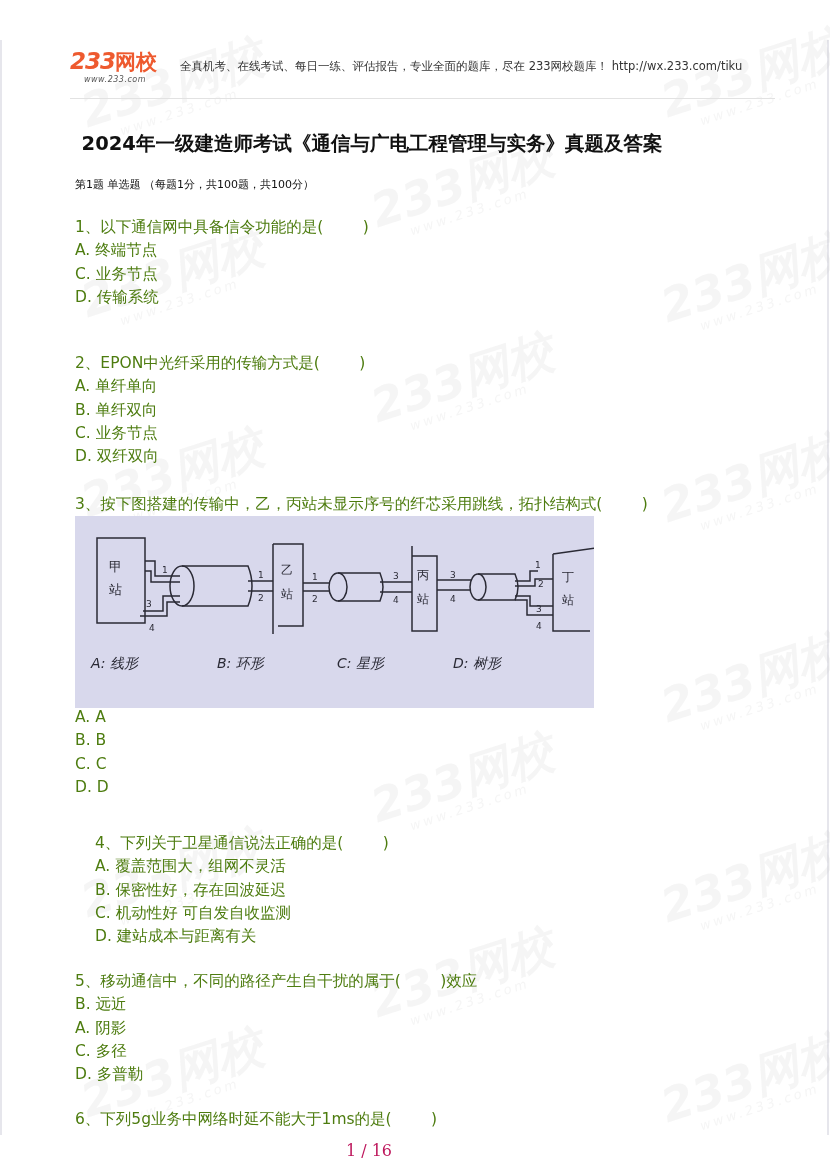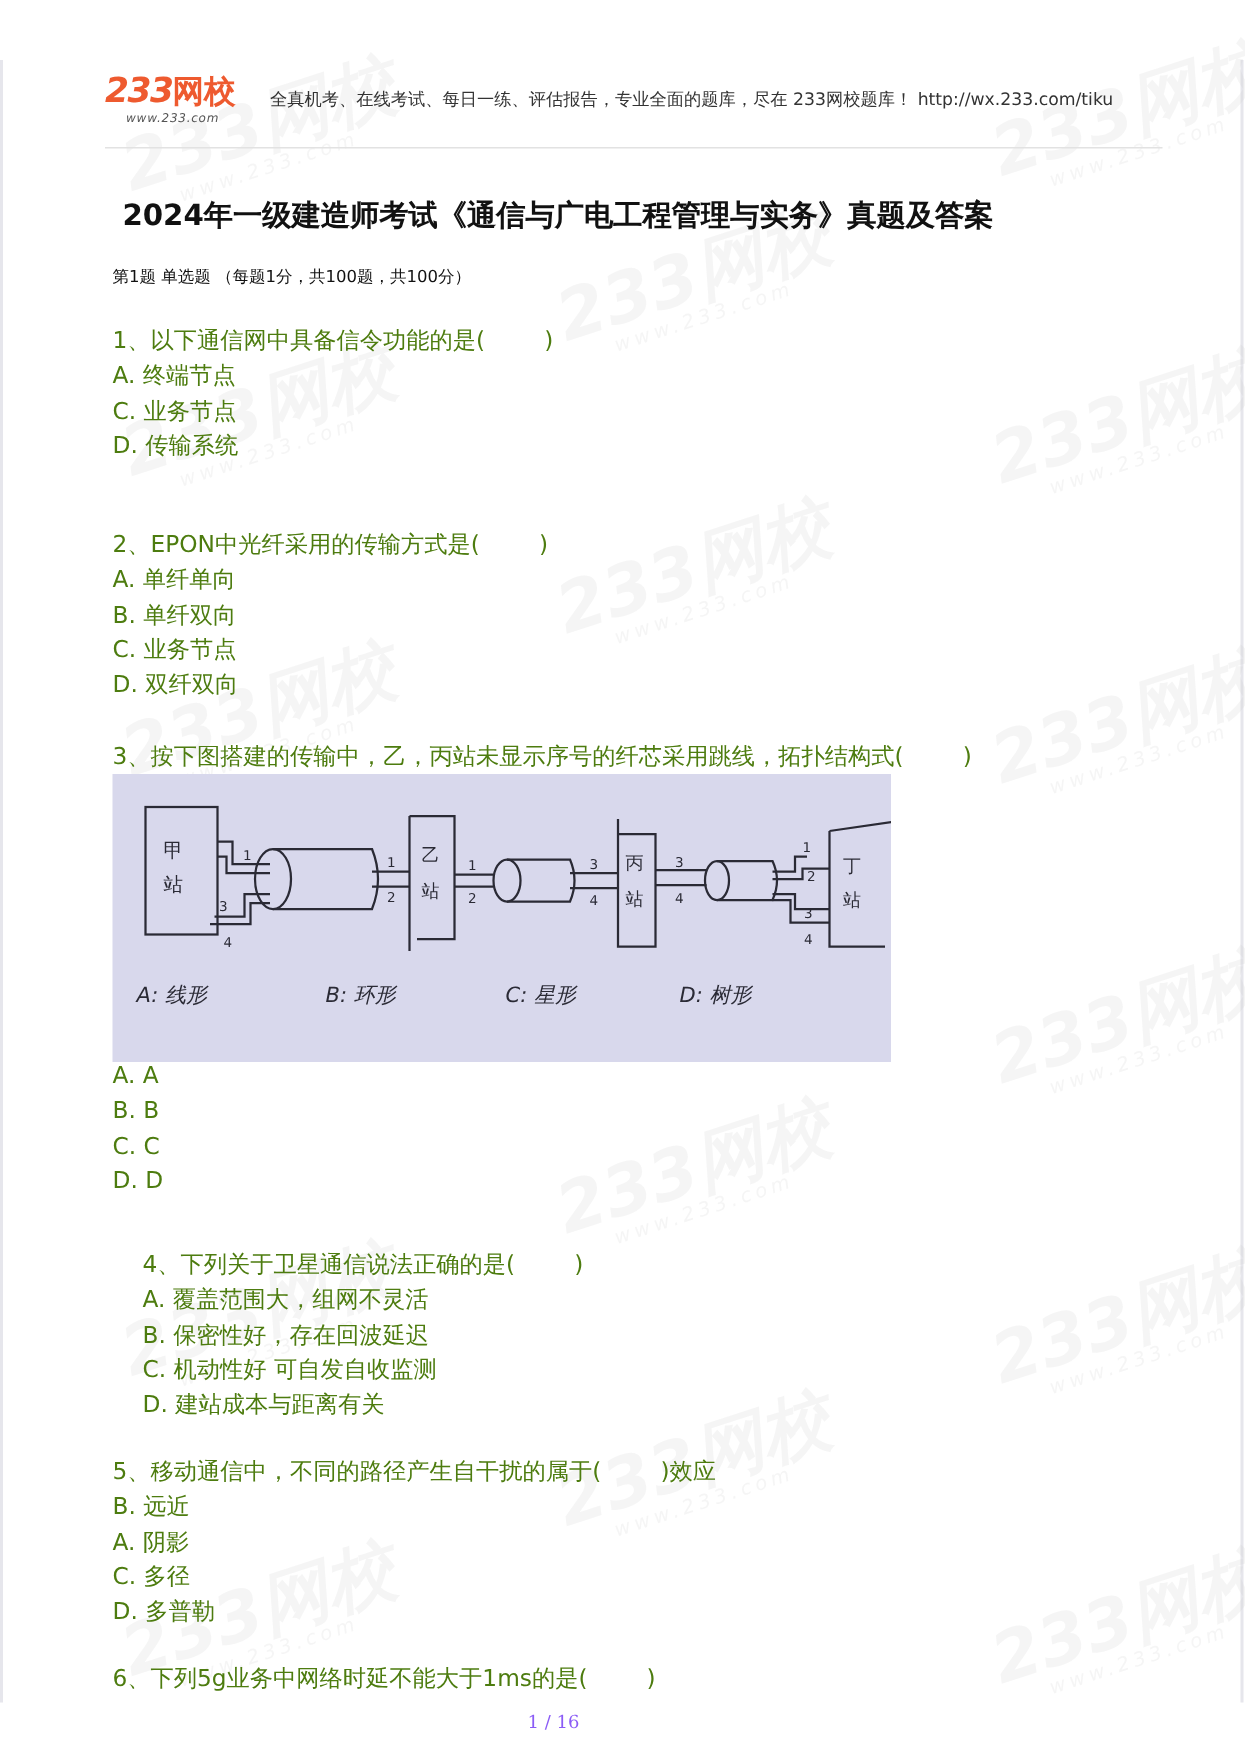--- a/index.html
+++ b/index.html
@@ -28,21 +28,21 @@
     .doc-title { position: absolute; left: 0; width: 744px; top: 130px; text-align: center; font-size: 19.5px; font-weight: bold; color: #111; }
     .section-title { position: absolute; left: 75px; top: 177px; font-size: 11px; font-weight: normal; color: #111; }
 
     .q { position: absolute; left: 75px; font-size: 15.5px; line-height: 23.3px; color: #4d7c0f; }
     .q .stem { white-space: pre; }
     .q .opt { white-space: pre; }
 
     .diagram { position: absolute; left: 75px; top: 516px; width: 519px; height: 192px; background: #d8d8ec; }
     .diagram svg { width: 100%; height: 100%; display: block; }
 
-    .footer-page { position: absolute; top: 1141px; left: 0; width: 738px; text-align: center; font-family: "DejaVu Serif", serif; font-size: 12px; color: #8b5cf6; }
+    .footer-page { position: absolute; top: 1141px; left: 0; width: 738px; text-align: center; font-family: "DejaVu Serif", serif; font-size: 16px; color: #be185d; }
   </style>
 </head>
 <body>
 
 <div class="page-frame"></div>
 
 <div class="watermark" style="left:80px;top:60px;"><span>233网校</span><small>www.233.com</small></div>
 <div class="watermark" style="left:660px;top:50px;"><span>233网校</span><small>www.233.com</small></div>
 <div class="watermark" style="left:370px;top:160px;"><span>233网校</span><small>www.233.com</small></div>
 <div class="watermark" style="left:80px;top:250px;"><span>233网校</span><small>www.233.com</small></div>

